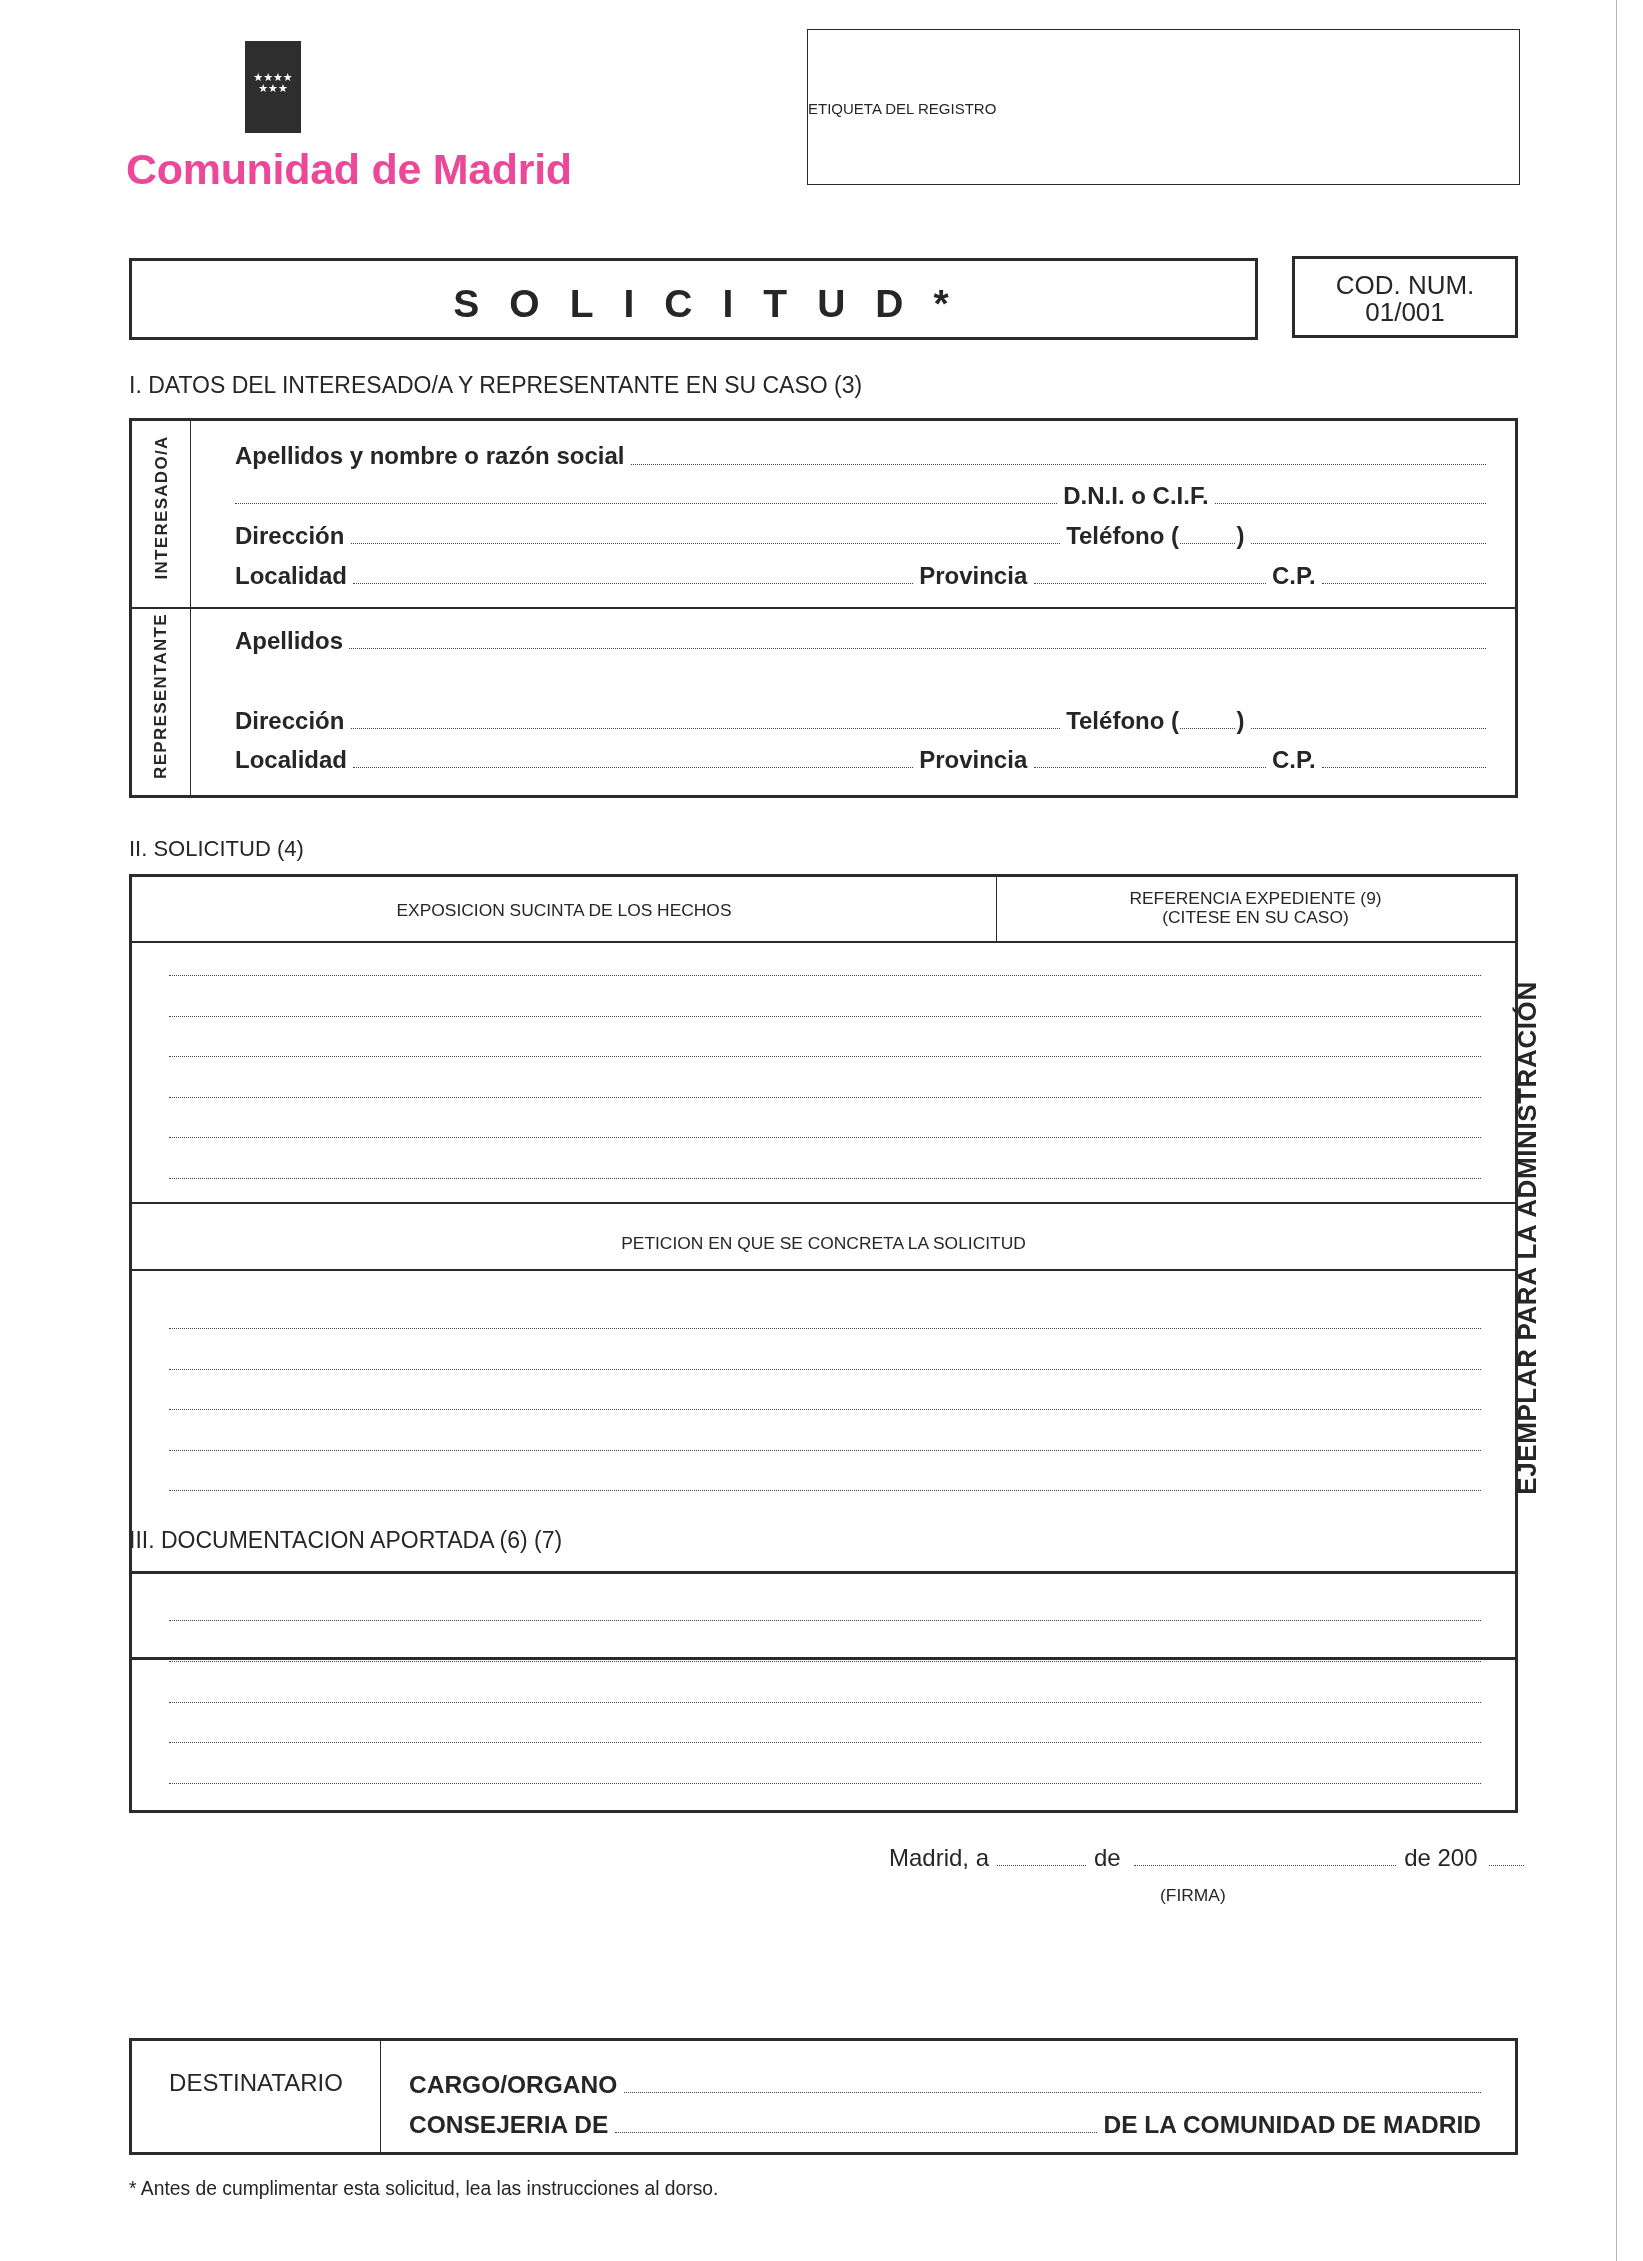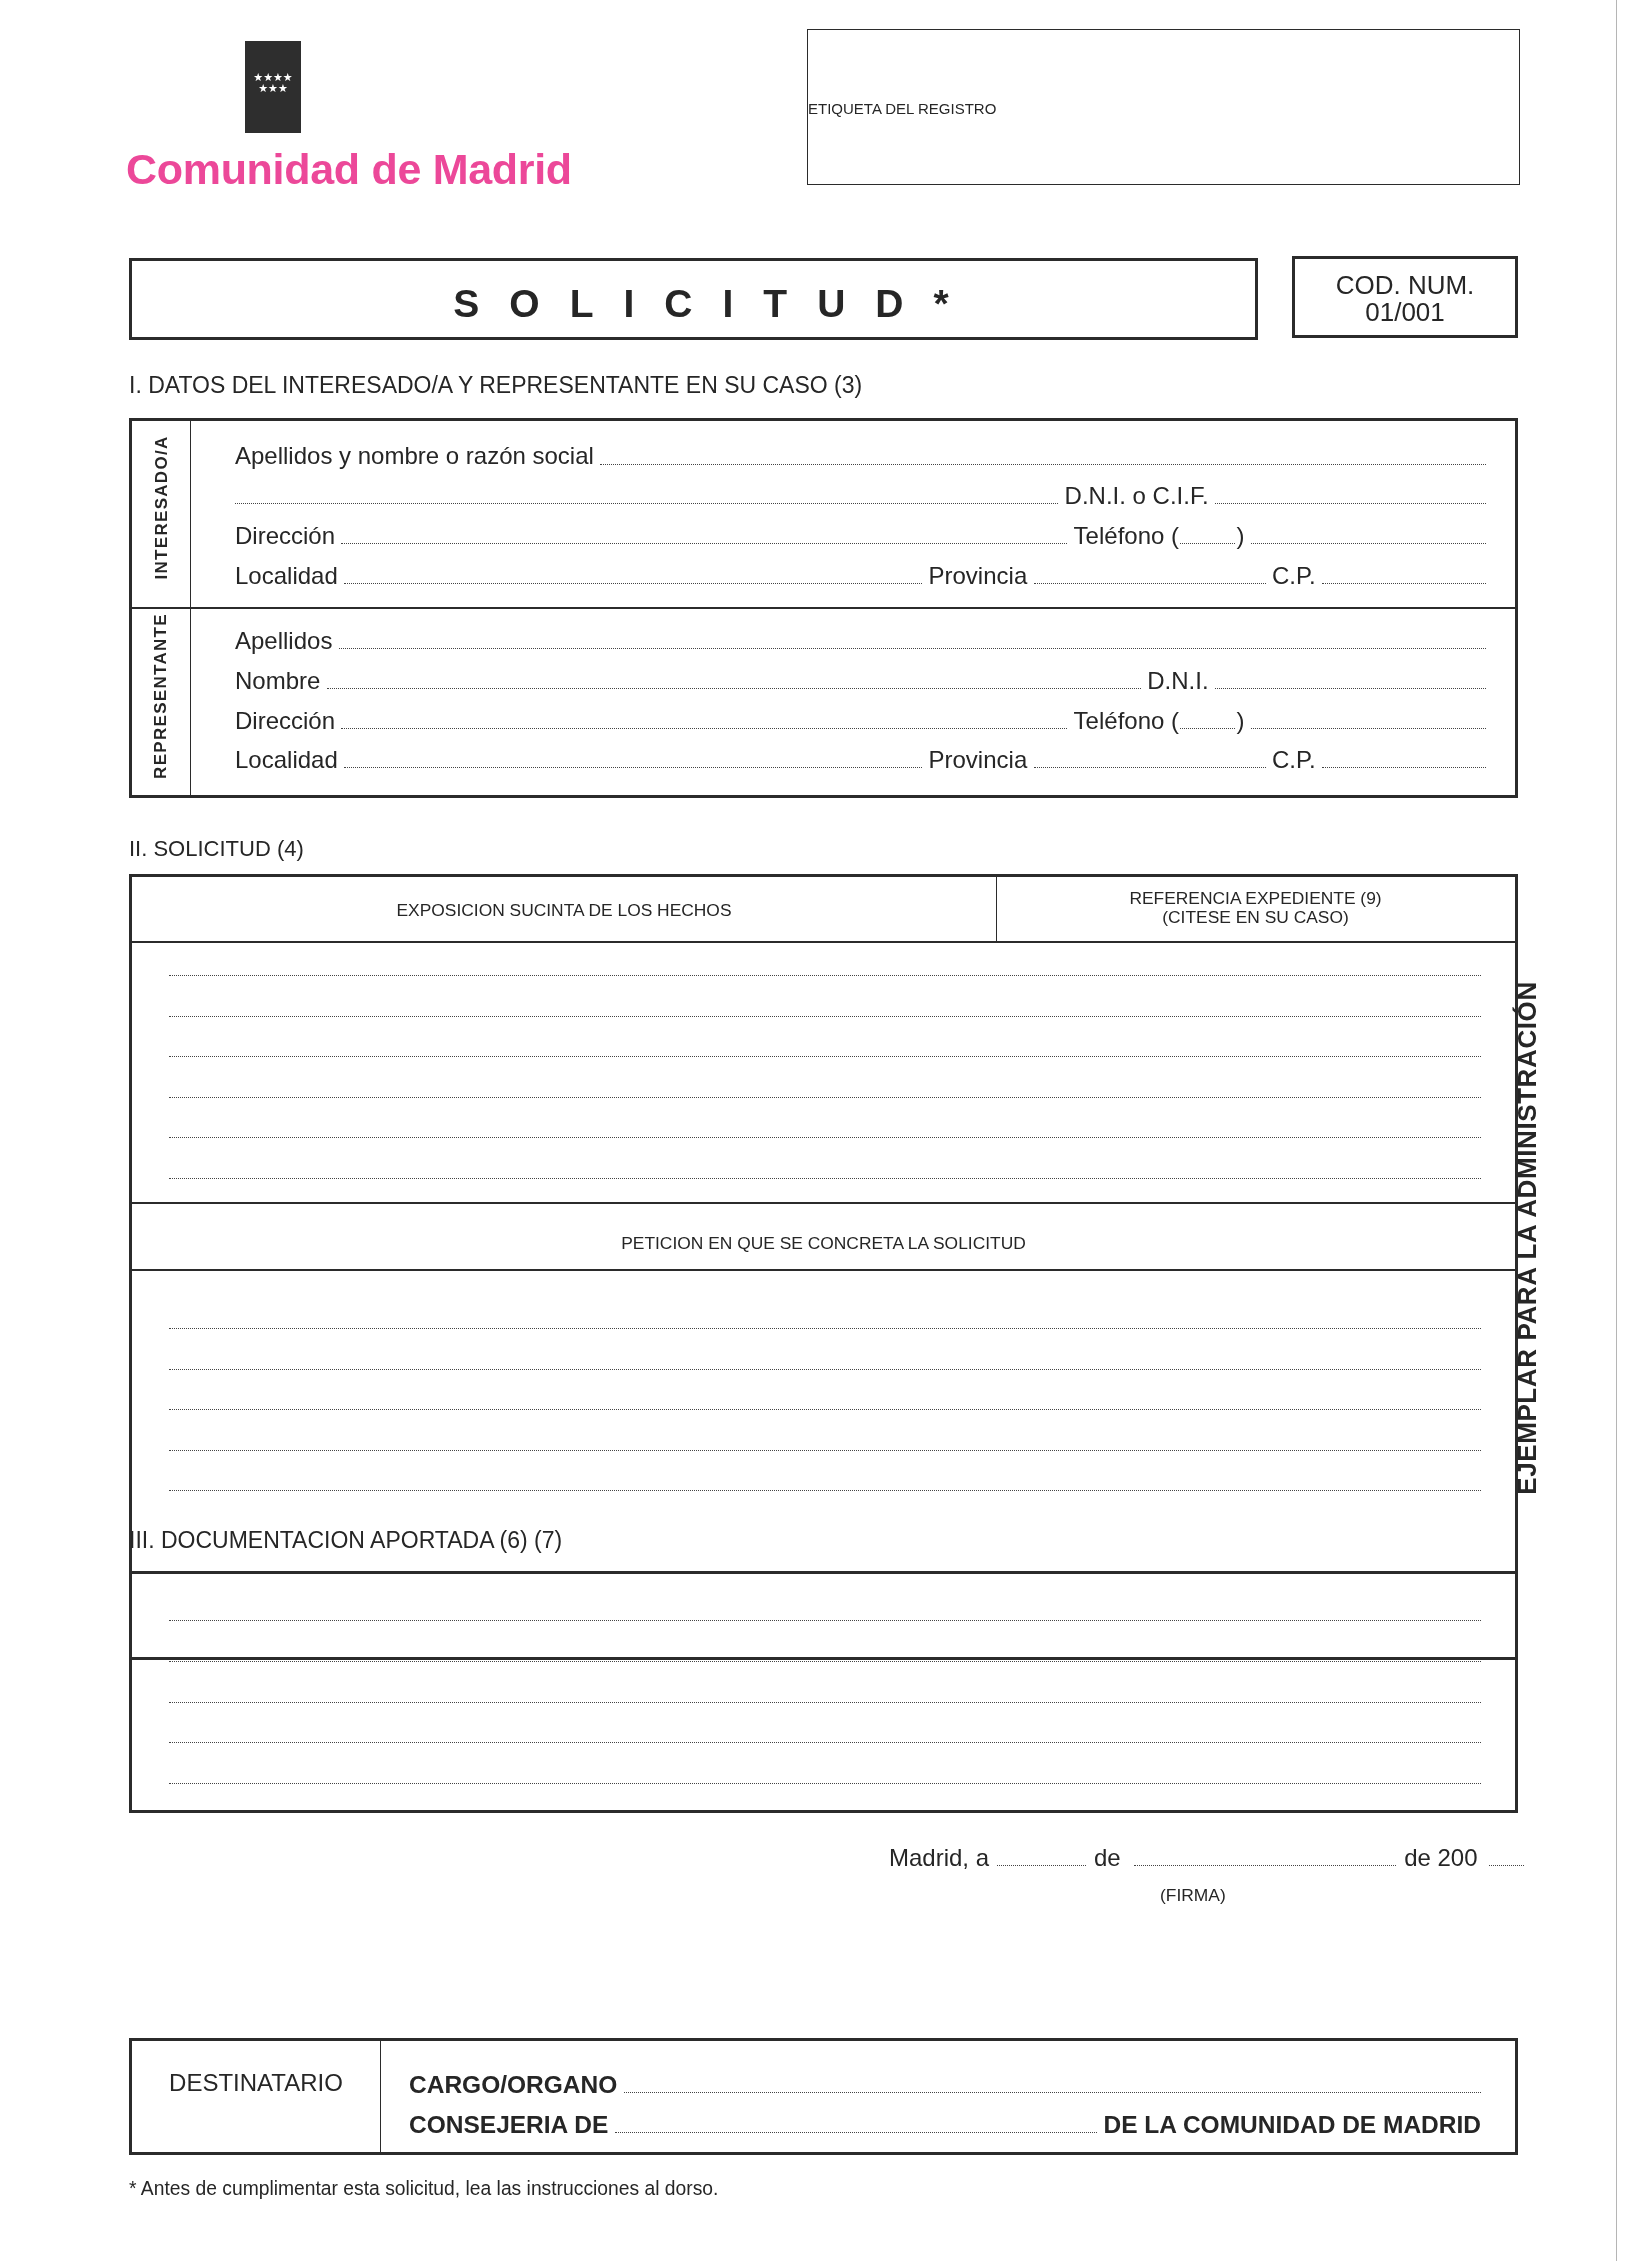--- a/index.html
+++ b/index.html
@@ -24,21 +24,21 @@
   #code-box { left: 1292px; top: 256px; width: 226px; height: 82px; text-align: center; font-size: 26px; line-height: 27px; padding-top: 13px; }
 
   .section-heading { font-size: 23px; left: 129px; }
 
   
   #sec1 { left: 129px; top: 418px; width: 1389px; height: 380px; }
   .side-col { position: absolute; left: 0; width: 58px; border-right: 1.3px solid #2b2b2b; }
   .vert-label { position: absolute; font-size: 17px; font-weight: bold; white-space: nowrap; transform: rotate(-90deg); transform-origin: center; letter-spacing: 1.3px; }
   .divider-h { position: absolute; left: 0; right: 0; height: 0; border-top: 2.6px solid #2b2b2b; }
 
-  .row { position: absolute; left: 103px; right: 29px; height: 30px; display: flex; align-items: flex-end; font-size: 24px; white-space: nowrap; }
+  .row { position: absolute; left: 103px; right: 29px; height: 30px; display: flex; align-items: flex-end; font-size: 24px; white-space: nowrap; font-weight: bold; }
   .dots { flex: 1 1 auto; border-bottom: 1.9px dotted #444; margin: 0 6.4px 5.8px 6.4px; height: 0; min-width: 13px; }
   .dots.first { margin-left: 0; }
   .dots.last { margin-right: 0; }
   .lbl { flex: 0 0 auto; }
   .paren-dots { display: inline-block; width: 55px; border-bottom: 1.9px dotted #444; margin: 0 1.3px 5.8px 1.3px; height: 0; }
 
   
   #sec2 { left: 129px; top: 874px; width: 1389px; height: 786px; }
   .cell-label { position: absolute; text-align: center; font-size: 17.4px; }
   .writeline { position: absolute; left: 37px; right: 34px; border-bottom: 1.9px dotted #444; height: 0; }
@@ -120,26 +120,20 @@
   </div>
 
   <div class="divider-h" style="top:186px"></div>
 
   <div class="side-col" style="top:188px;bottom:0">
     <div class="vert-label" style="left:-58px;top:77px;width:174px;text-align:center">REPRESENTANTE</div>
   </div>
   <div class="row" style="top:204px">
     <span class="lbl">Apellidos</span>
     <span class="dots last"></span>
-  </div>
-  <div class="row" style="top:244px">
-    <span class="lbl">Nombre</span>
-    <span class="dots"></span>
-    <span class="lbl">D.N.I.</span>
-    <span class="dots last" style="flex:0 0 271px"></span>
   </div>
   <div class="row" style="top:284px">
     <span class="lbl">Dirección</span>
     <span class="dots"></span>
     <span class="lbl">Teléfono (</span>
       <span class="paren-dots"></span>
       <span class="lbl">)</span>
     <span class="dots last" style="flex:0 0 235px"></span>
   </div>
   <div class="row" style="top:323px">

